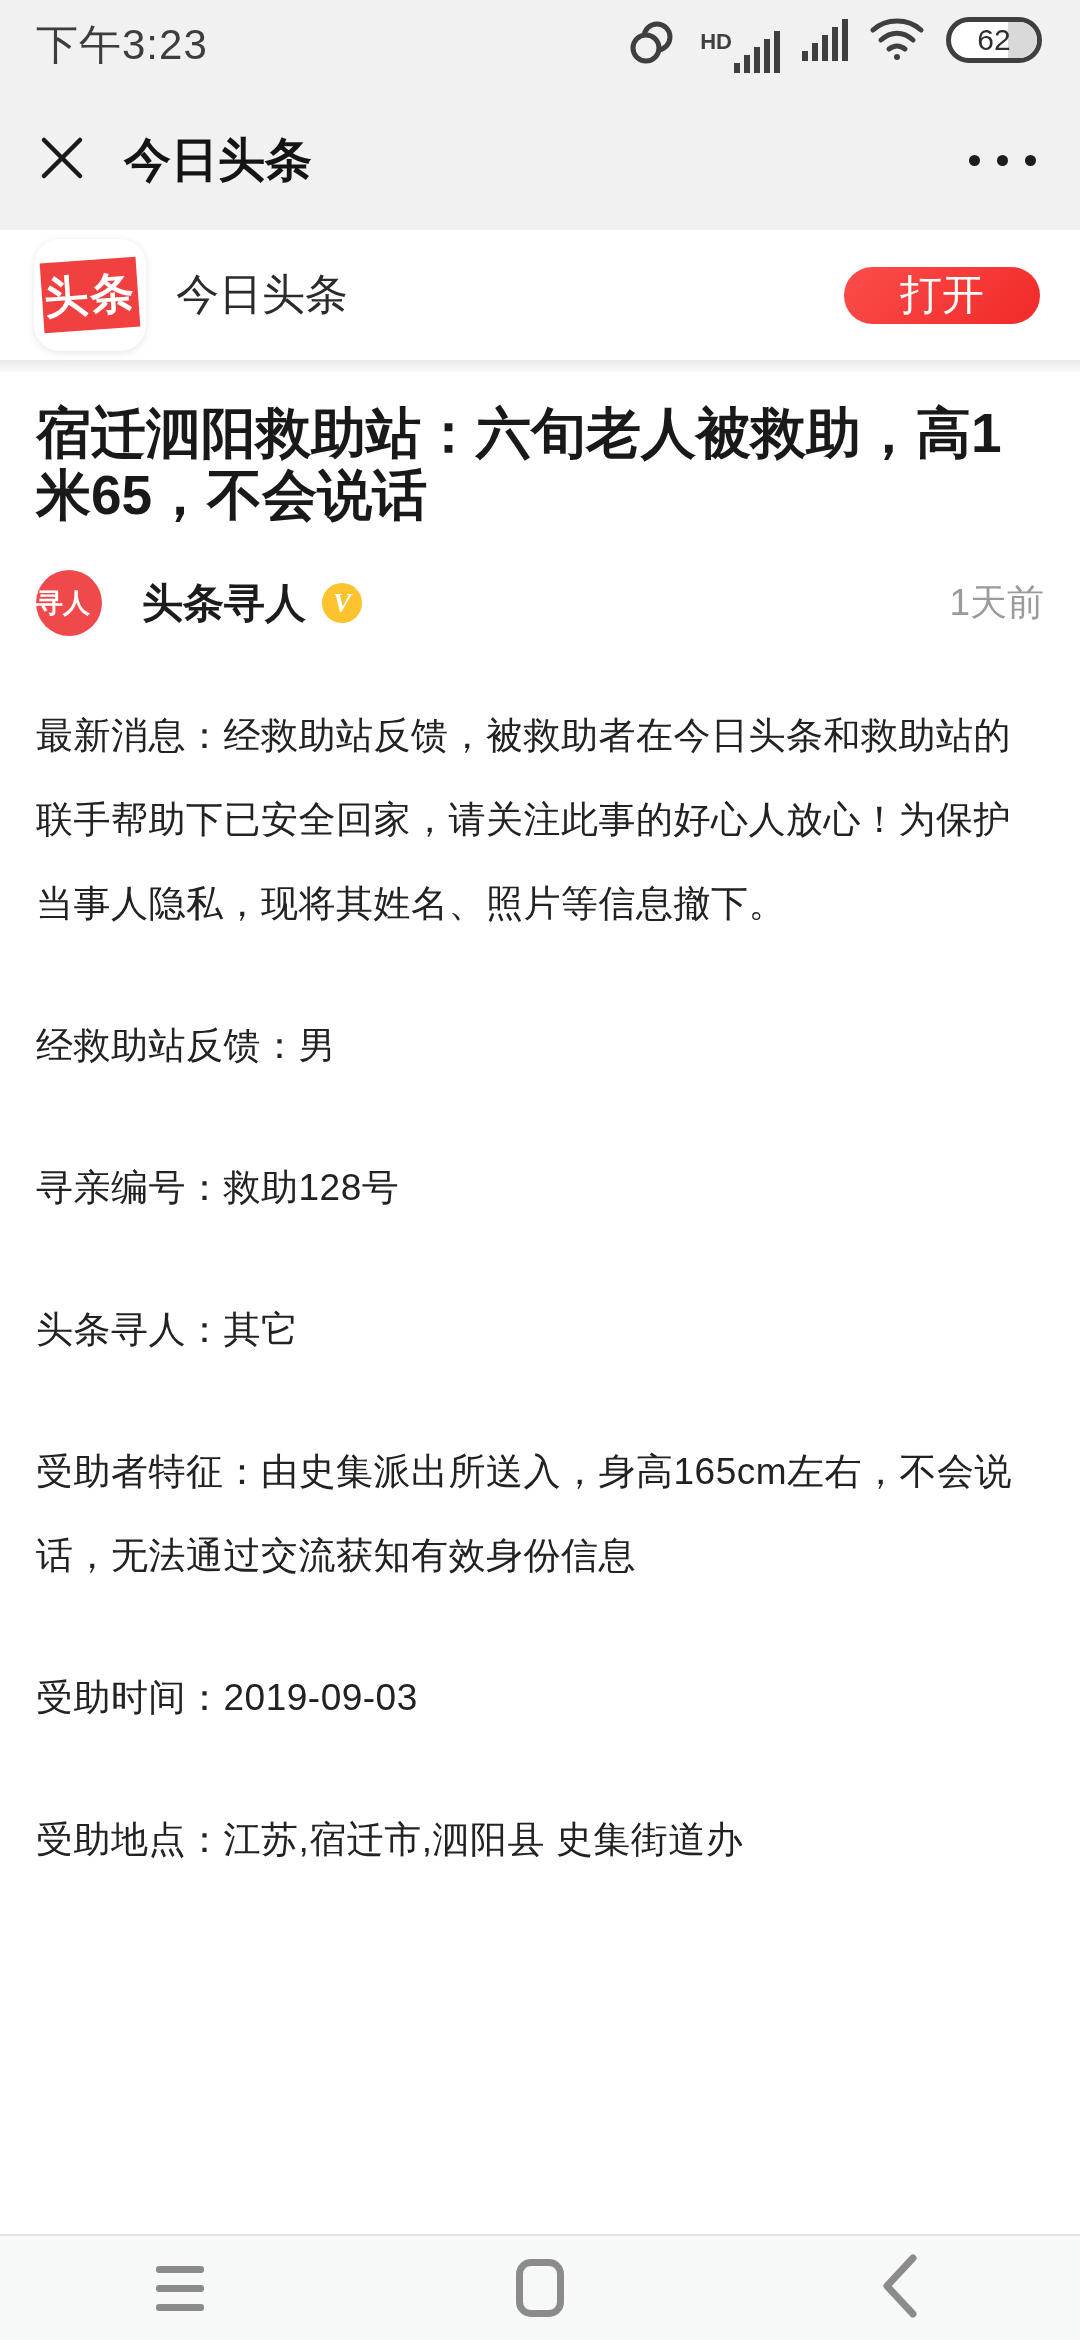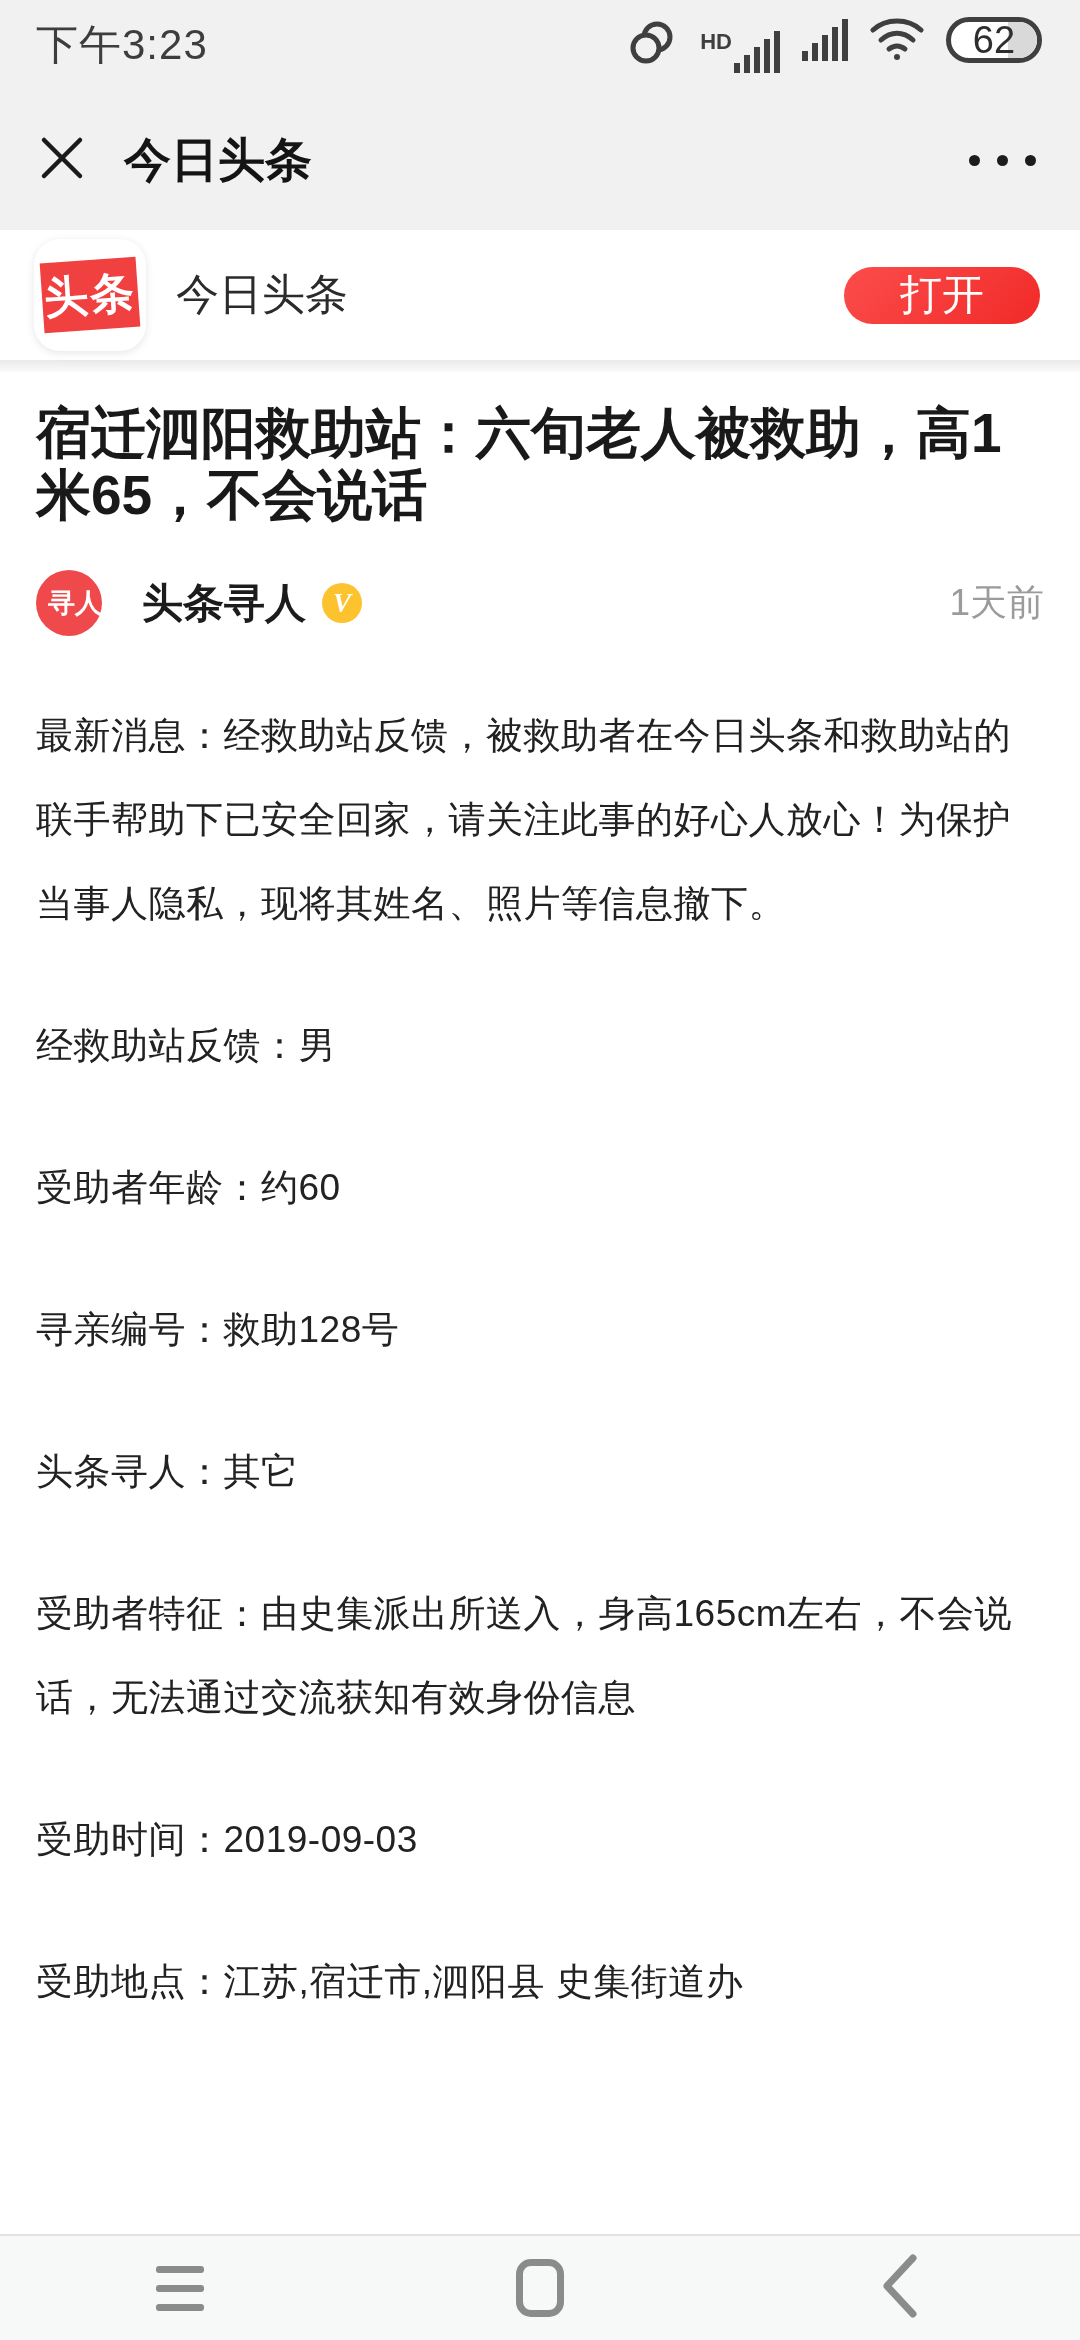--- a/index.html
+++ b/index.html
@@ -20,21 +20,21 @@
   .status-right { display: flex; gap: 22px; }
   .battery-pill {
     width: 96px; height: 46px; border: 5px solid #3f3f3f; border-radius: 24px;
     position: relative; overflow: hidden; background: #ffffff;
     display: flex; align-items: center; justify-content: center;
   }
   .battery-fill {
     position: absolute; right: 0; top: 0; bottom: 0; width: 34%;
     background: #d9d9d9;
   }
-  .battery-num { position: relative; font-size: 38px; color: #2e2e2e; z-index: 1; }
+  .battery-num { position: relative; font-size: 30px; color: #2e2e2e; z-index: 1; }
   
   .wv-header {
     height: 140px; background: #f1f1f1;
     display: flex; align-items: center;
     padding: 0 44px 0 36px;
   }
   .close-btn { width: 52px; height: 52px; display: flex; align-items: center; justify-content: center; }
   .wv-title { font-size: 47px; color: #141414; font-weight: 600; margin-left: 36px; flex: 1; }
   .more-btn { display: flex; gap: 17px; align-items: center; padding: 10px 0; }
   .more-btn .dot { width: 11px; height: 11px; border-radius: 50%; background: #1c1c1c; }
@@ -68,21 +68,21 @@
   
   .article { padding: 30px 36px 0 36px; }
   .article-title {
     font-size: 55px; line-height: 62px; font-weight: bold; color: #191919;
   }
   .author-row {
     margin-top: 44px; display: flex; align-items: center;
   }
   .author-avatar {
     width: 66px; height: 66px; border-radius: 50%; background: #f0494b;
-    display: flex; align-items: center; justify-content: flex-end;
+    display: flex; align-items: center; justify-content: flex-start;
   }
   .author-avatar span { color: #ffffff; font-size: 27px; font-weight: bold; }
   .author-name { margin-left: 40px; font-size: 41px; font-weight: bold; color: #1c1c1c; }
   .verify-badge {
     margin-left: 16px; width: 40px; height: 40px; border-radius: 50%;
     background: #fcc32e; display: flex; align-items: center; justify-content: center;
   }
   .verify-badge span {
     color: #ffffff; font-size: 27px; font-weight: bold; font-style: italic;
     font-family: "Liberation Serif", "DejaVu Serif", serif;
@@ -192,21 +192,20 @@
     <span class="author-name">头条寻人</span>
     <span class="verify-badge">
       <span>V</span>
     </span>
     <span class="post-time">1天前</span>
   </div>
 
   <div class="article-body">
     <p>最新消息：经救助站反馈，被救助者在今日头条和救助站的联手帮助下已安全回家，请关注此事的好心人放心！为保护当事人隐私，现将其姓名、照片等信息撤下。</p>
     <p>经救助站反馈：男</p>
-    <p>受助者年龄：约60</p>
     <p>寻亲编号：救助128号</p>
     <p>头条寻人：其它</p>
     <p>受助者特征：由史集派出所送入，身高165cm左右，不会说话，无法通过交流获知有效身份信息</p>
     <p>受助时间：2019-09-03</p>
     <p>受助地点：江苏,宿迁市,泗阳县 史集街道办</p>
   </div>
 </div>
 
 <div class="nav-bar">
   <div class="nav-slot">

